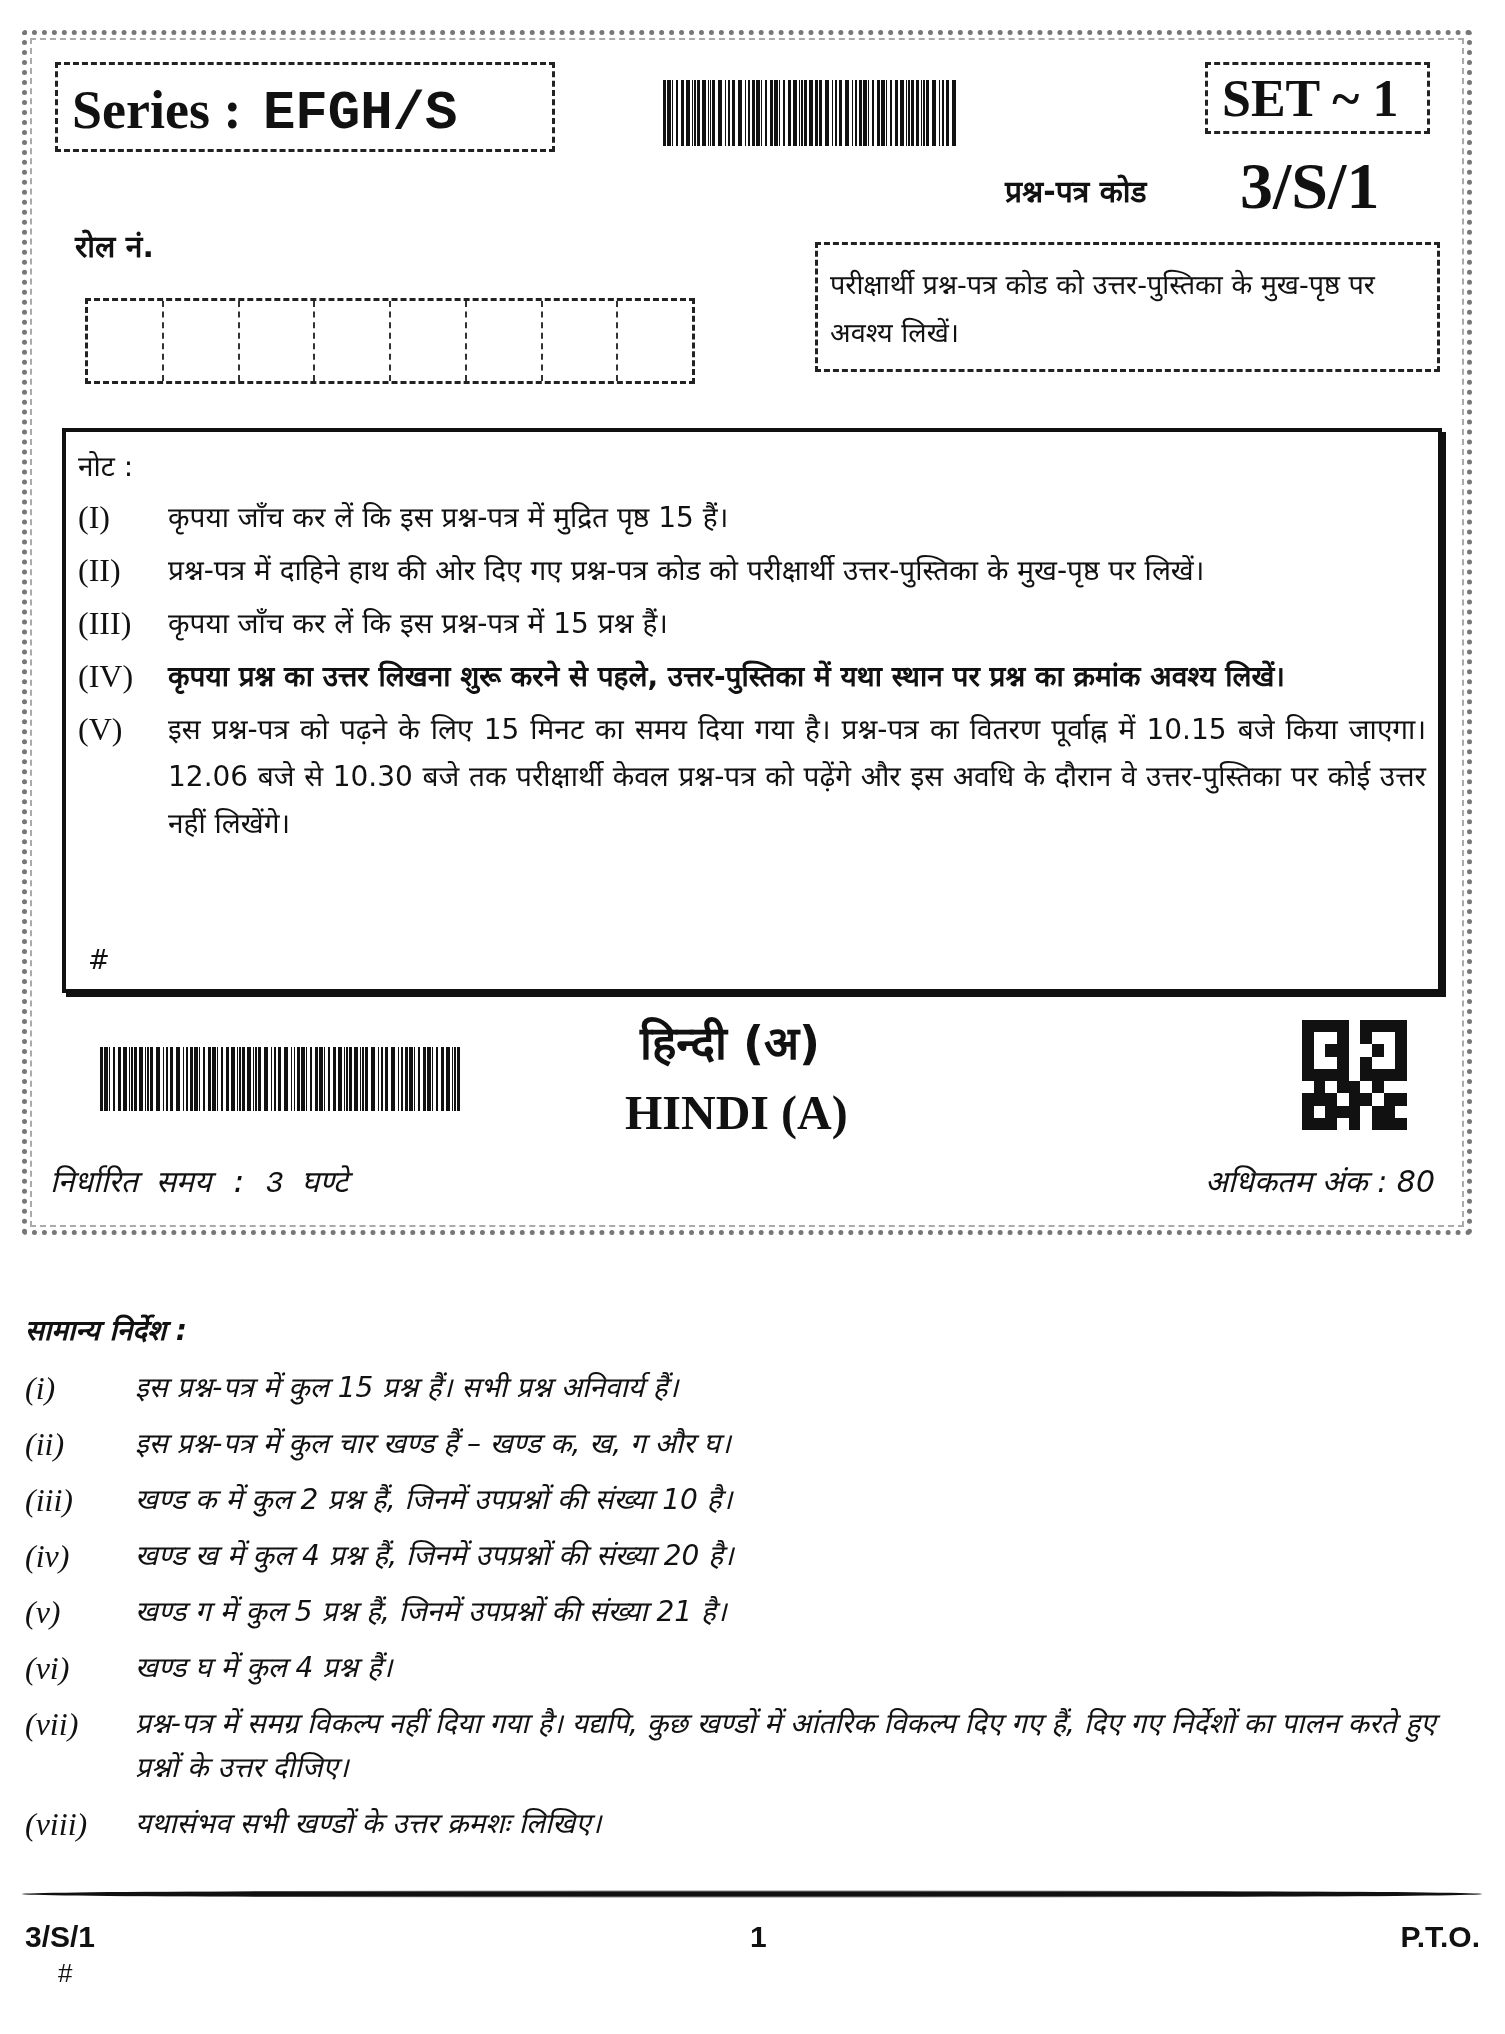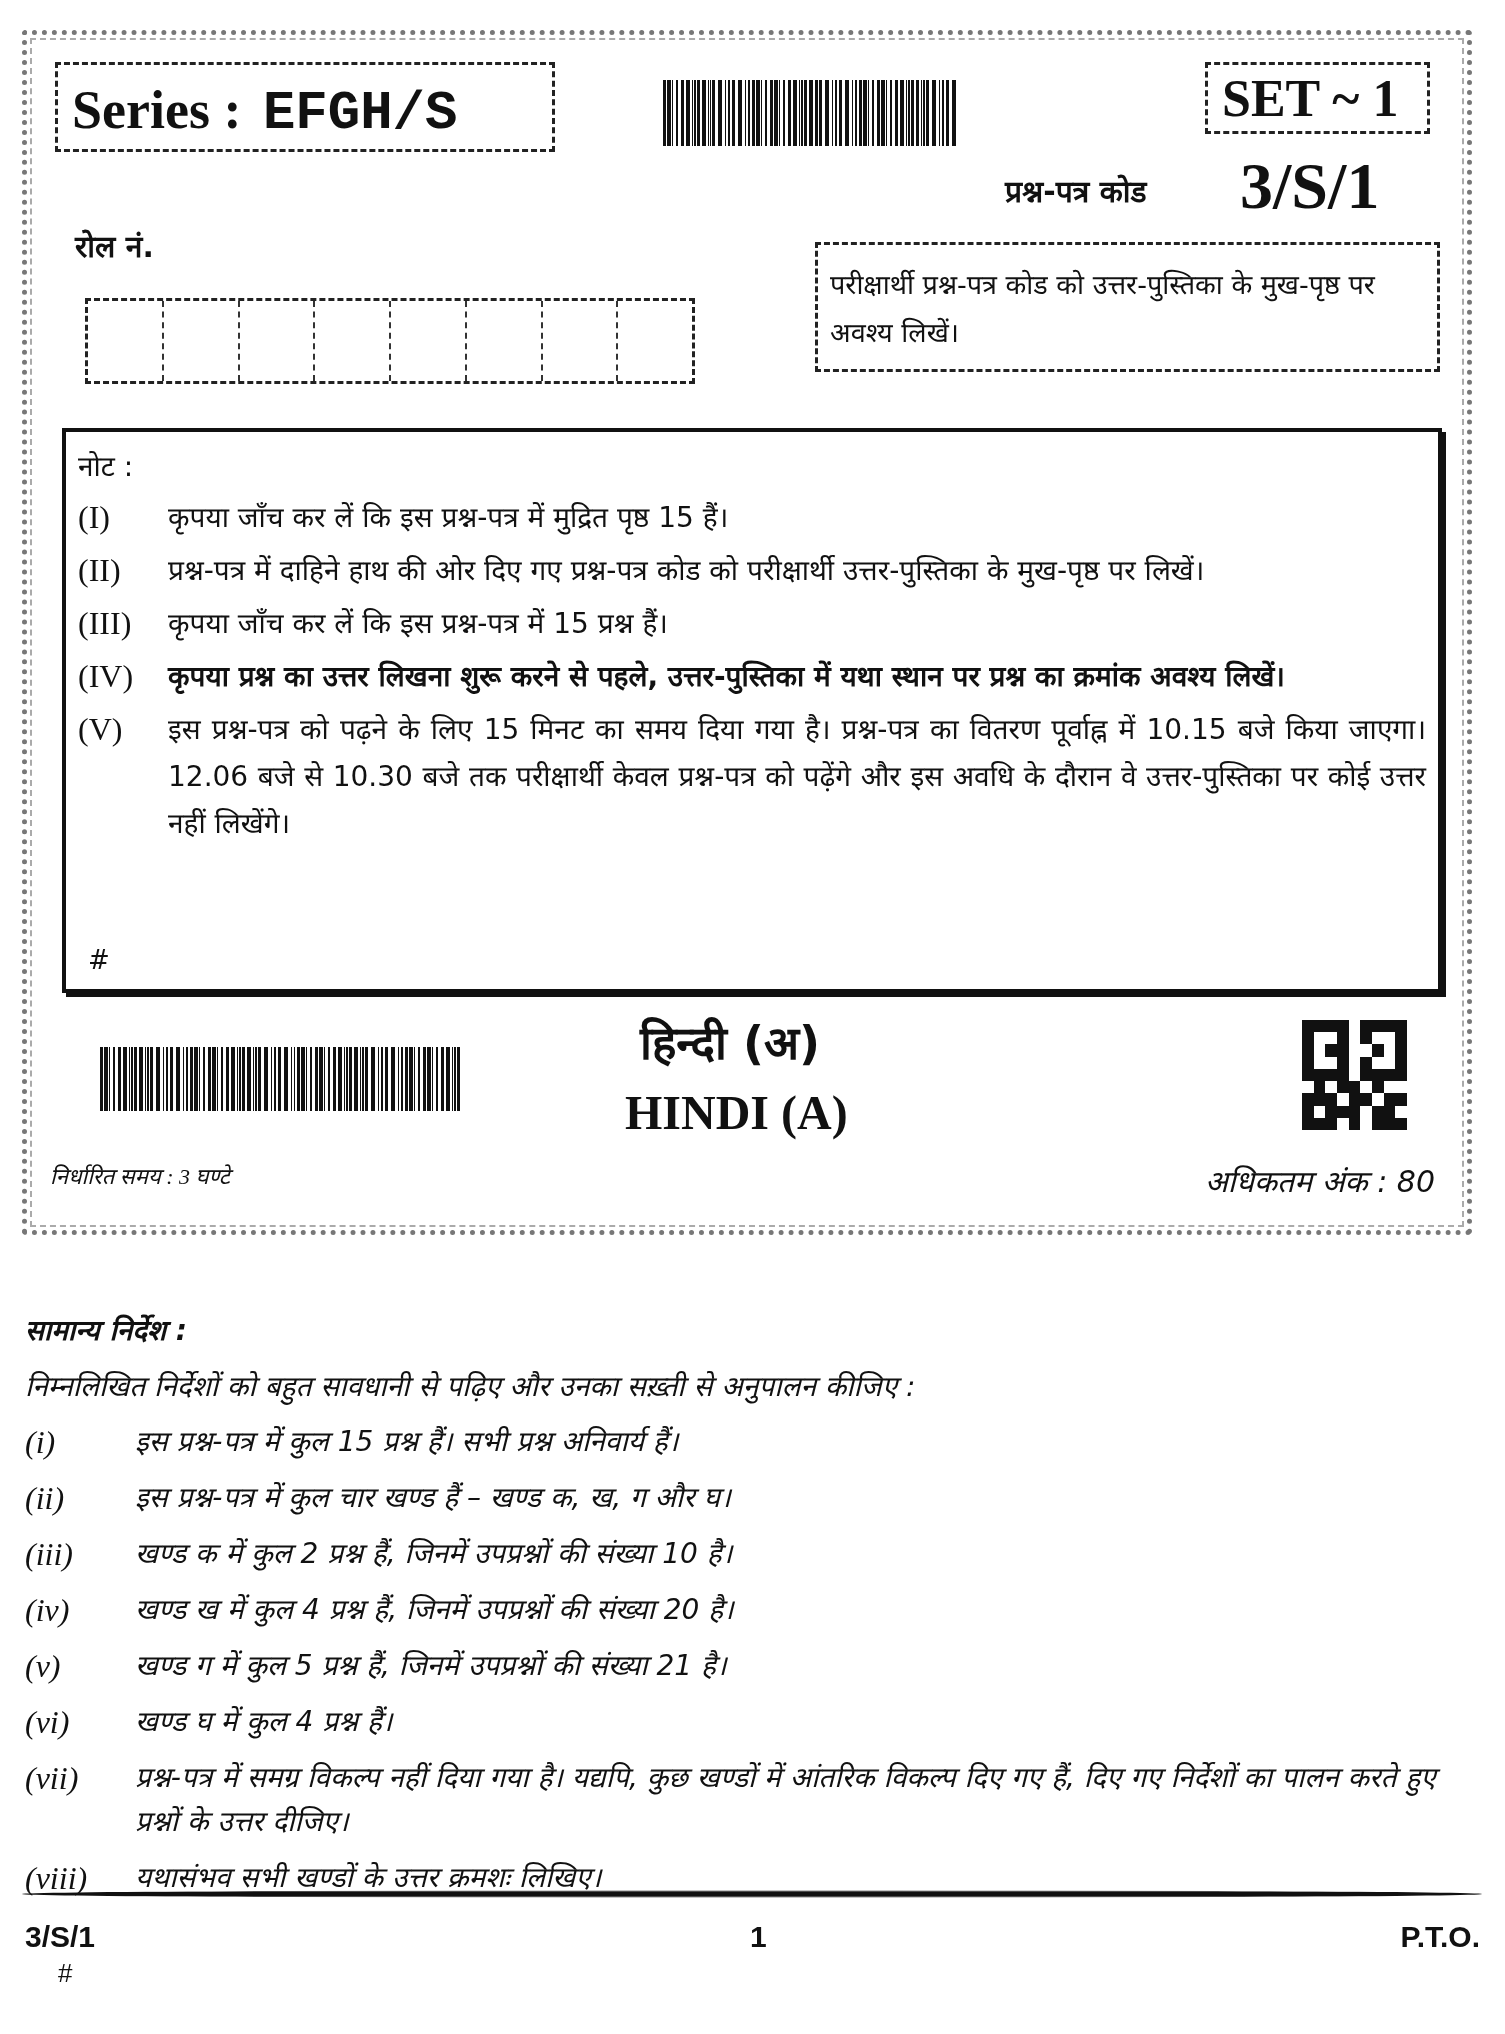--- a/index.html
+++ b/index.html
@@ -37,21 +37,21 @@
   .note-text { flex:1; text-align:justify; }
   .note-row.bold .note-text { font-weight:bold; }
 
   .subject-hi { position:absolute; left:640px; top:1010px; font-size:46px; font-weight:bold; font-family:"DejaVu Sans", sans-serif; }
   .subject-en { position:absolute; left:625px; top:1085px; font-size:48px; font-weight:bold; }
 
   .qr { position:absolute; left:1302px; top:1020px; width:105px; height:110px; display:grid; grid-template-columns:repeat(9,1fr); grid-template-rows:repeat(9,1fr); }
   .qr span { background:#111; }
   .qr span.w { background:#fff; }
 
-  .time-label { position:absolute; left:50px; top:1160px; font-size:22px; font-style:italic; font-family:Liberation Serif, serif; }
+  .time-label { position:absolute; left:50px; top:1160px; font-size:30px; font-style:italic; font-family:Liberation Mono, monospace; }
   .marks-label { position:absolute; right:70px; top:1160px; font-size:30px; font-style:italic; font-family:"DejaVu Sans", sans-serif; }
 
   .gi { position:absolute; left:25px; top:1270px; width:1460px; font-family:"DejaVu Sans", sans-serif; font-style:italic; font-size:28px;margin-top:40px; }
   .gi-title { font-weight:bold; margin-bottom:18px; }
   .gi-intro { margin-bottom:16px; }
   .gi-row { display:flex; line-height:44px; margin-bottom:12px; }
   .gi-num { width:110px; flex:none; font-family:"Liberation Serif", serif; font-size:32px; }
   .gi-text { flex:1; }
 
   .rule { position:absolute; left:22px; top:1890px; width:1460px; height:8px; background:linear-gradient(to bottom, #fff 0, #111 25%, #111 75%, #fff 100%); border-radius:50%; }
@@ -357,21 +357,20 @@
     <span></span>
     <span></span>
     <span></span>
   </div>
 
 <div class="time-label">निर्धारित समय : 3 घण्टे</div>
 <div class="marks-label">अधिकतम अंक : 80</div>
 
 <div class="gi">
   <div class="gi-title">सामान्य निर्देश :</div>
-  <div class="gi-intro">निम्नलिखित निर्देशों को बहुत सावधानी से पढ़िए और उनका सख़्ती से अनुपालन कीजिए :</div>
   <div id="gi-list">
       <div class="gi-row">
         <span class="gi-num">(i)</span>
         <span class="gi-text">इस प्रश्न-पत्र में कुल 15 प्रश्न हैं। सभी प्रश्न अनिवार्य हैं।</span>
       </div>
       <div class="gi-row">
         <span class="gi-num">(ii)</span>
         <span class="gi-text">इस प्रश्न-पत्र में कुल चार खण्ड हैं – खण्ड क, ख, ग और घ।</span>
       </div>
       <div class="gi-row">

